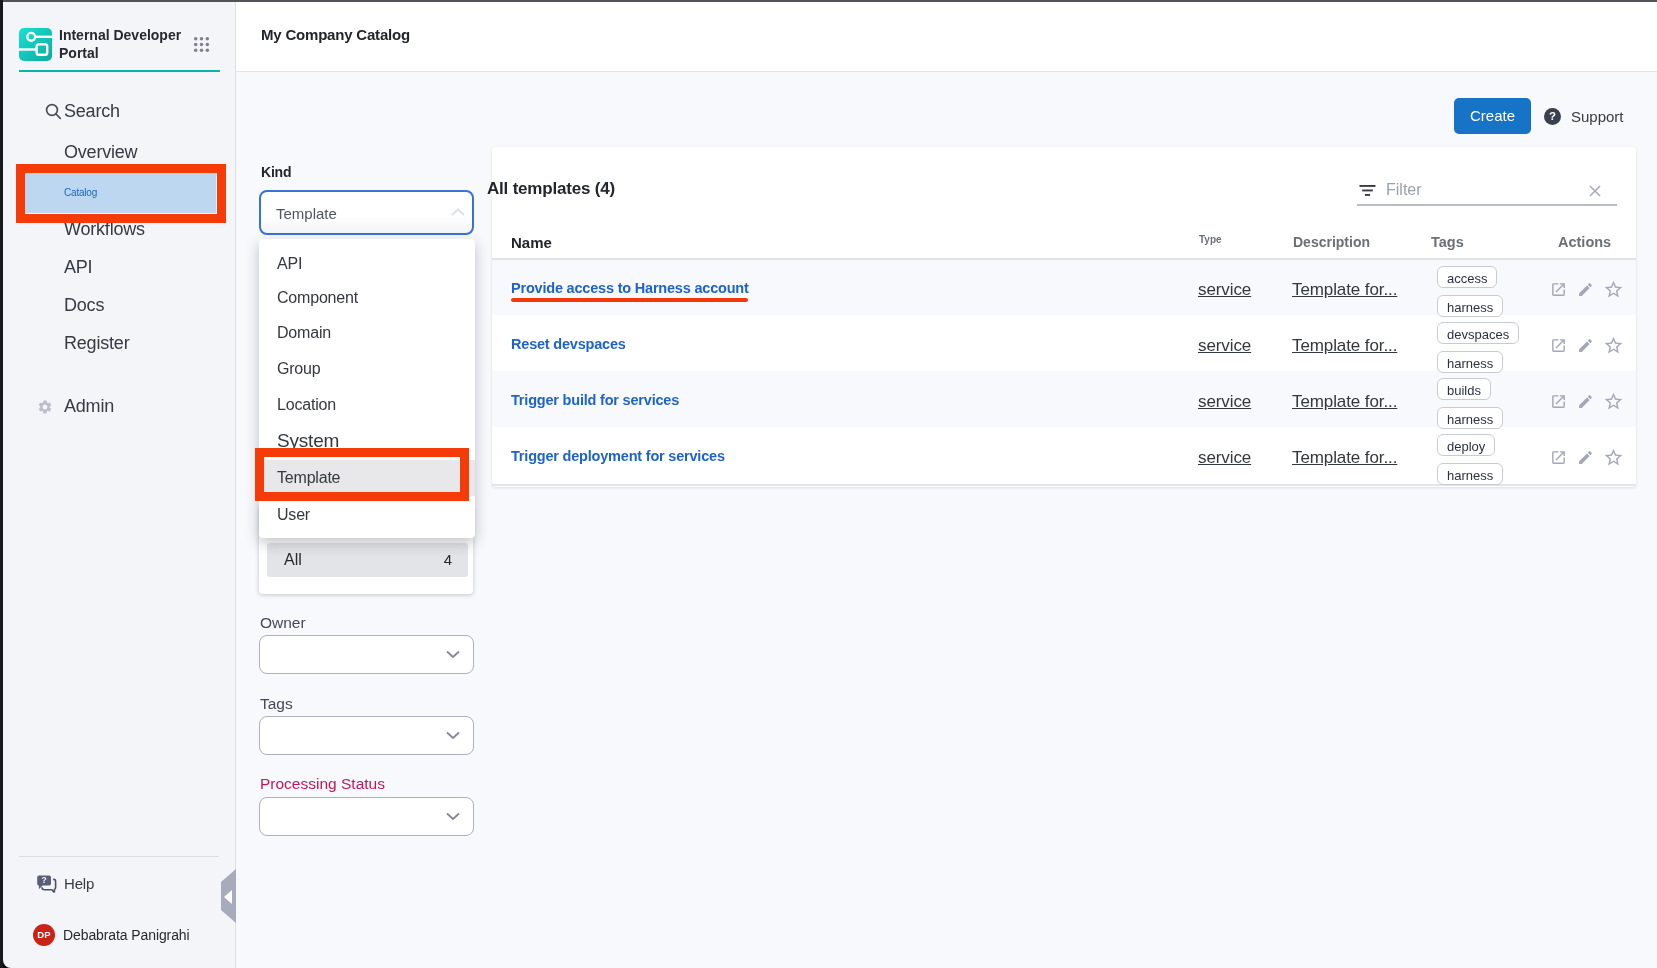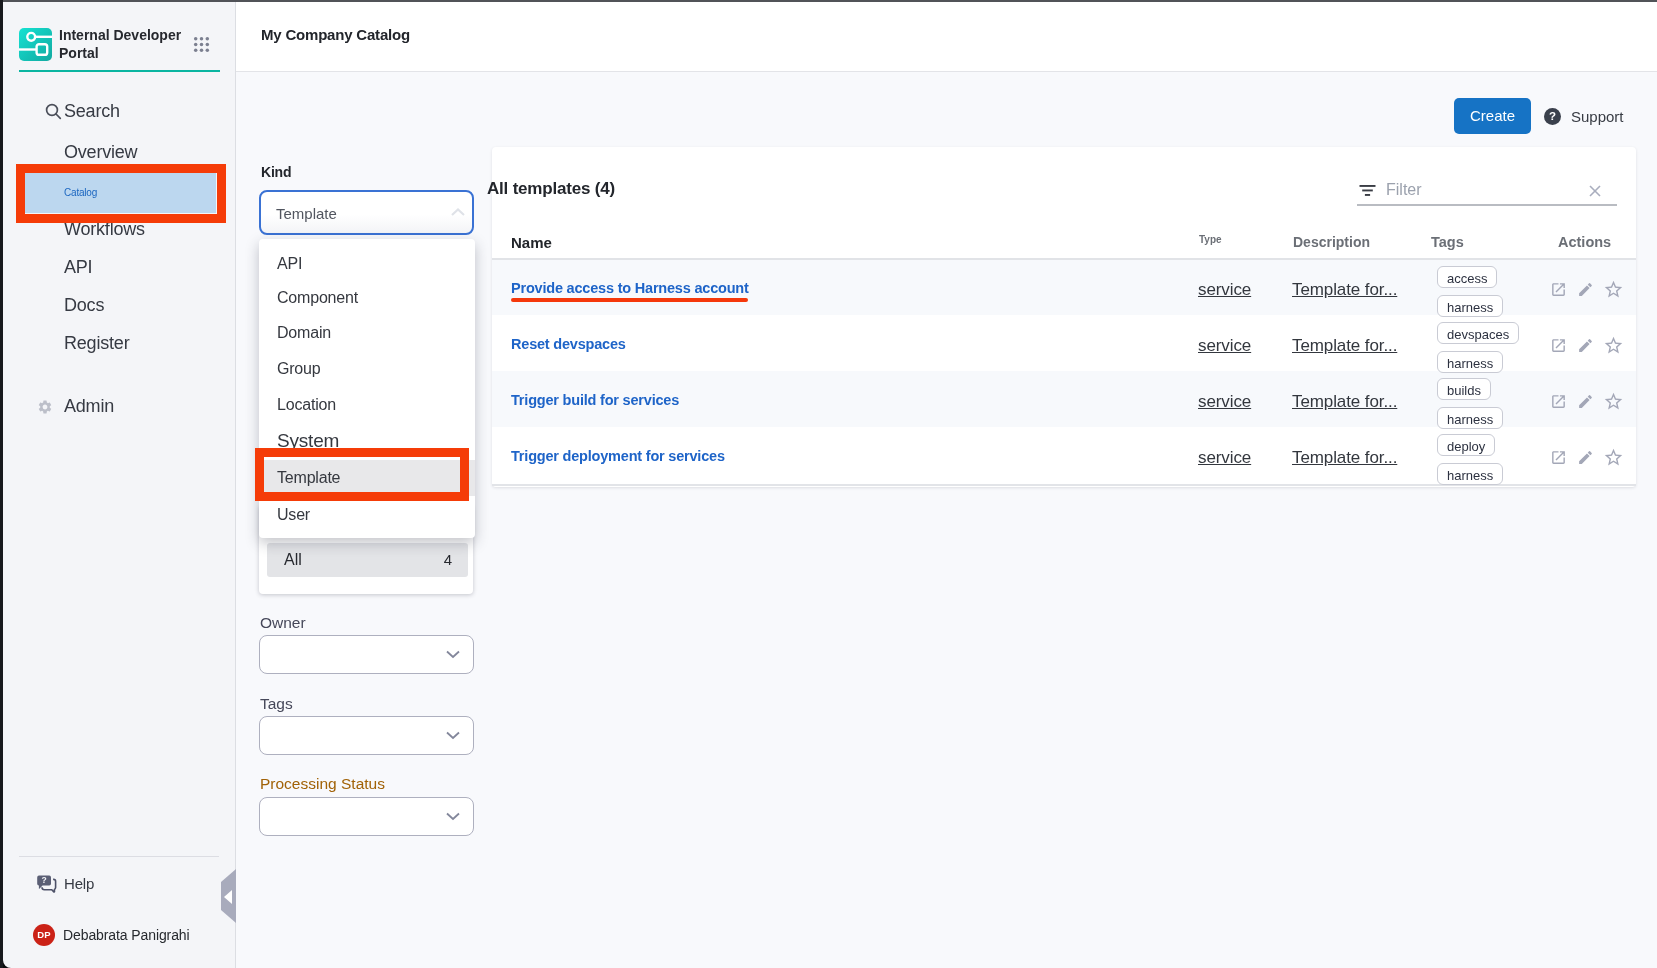--- a/index.html
+++ b/index.html
@@ -139,21 +139,21 @@
 <div class="abs" style="left:260px;top:614px;font-size:15.5px;color:#46485a;z-index:3">Owner</div>
 <div class="sel" style="left:259px;top:635px;width:215px;height:39px;z-index:3"></div>
 <svg class="abs" style="left:446px;top:650px;z-index:4" width="14" height="9" viewBox="0 0 14 9">
   <polyline points="1,1.5 7,7 13,1.5" fill="none" stroke="#83879b" stroke-width="1.8"></polyline>
 </svg>
 <div class="abs" style="left:260px;top:695px;font-size:15.5px;color:#46485a;z-index:3">Tags</div>
 <div class="sel" style="left:259px;top:716px;width:215px;height:39px;z-index:3"></div>
 <svg class="abs" style="left:446px;top:731px;z-index:4" width="14" height="9" viewBox="0 0 14 9">
   <polyline points="1,1.5 7,7 13,1.5" fill="none" stroke="#83879b" stroke-width="1.8"></polyline>
 </svg>
-<div class="abs" style="left:260px;top:775px;font-size:15.5px;color:#a16207;z-index:3">Processing Status</div>
+<div class="abs" style="left:260px;top:775px;font-size:15.5px;color:#be185d;z-index:3">Processing Status</div>
 <div class="sel" style="left:259px;top:797px;width:215px;height:39px;z-index:3"></div>
 <svg class="abs" style="left:446px;top:812px;z-index:4" width="14" height="9" viewBox="0 0 14 9">
   <polyline points="1,1.5 7,7 13,1.5" fill="none" stroke="#83879b" stroke-width="1.8"></polyline>
 </svg>
 
 <div class="abs" style="left:492px;top:147px;width:1144px;height:340px;background:#fff;border-radius:4px;box-shadow:0 1px 3px rgba(30,34,48,0.12);z-index:2"></div>
 
 <div class="abs" style="left:487px;top:179px;font-size:17px;letter-spacing:-0.2px;font-weight:700;color:#23262c;z-index:3">All templates (4)</div>
 
 <svg class="abs" style="left:1359px;top:184px;z-index:3" width="17" height="13" viewBox="0 0 17 13">

